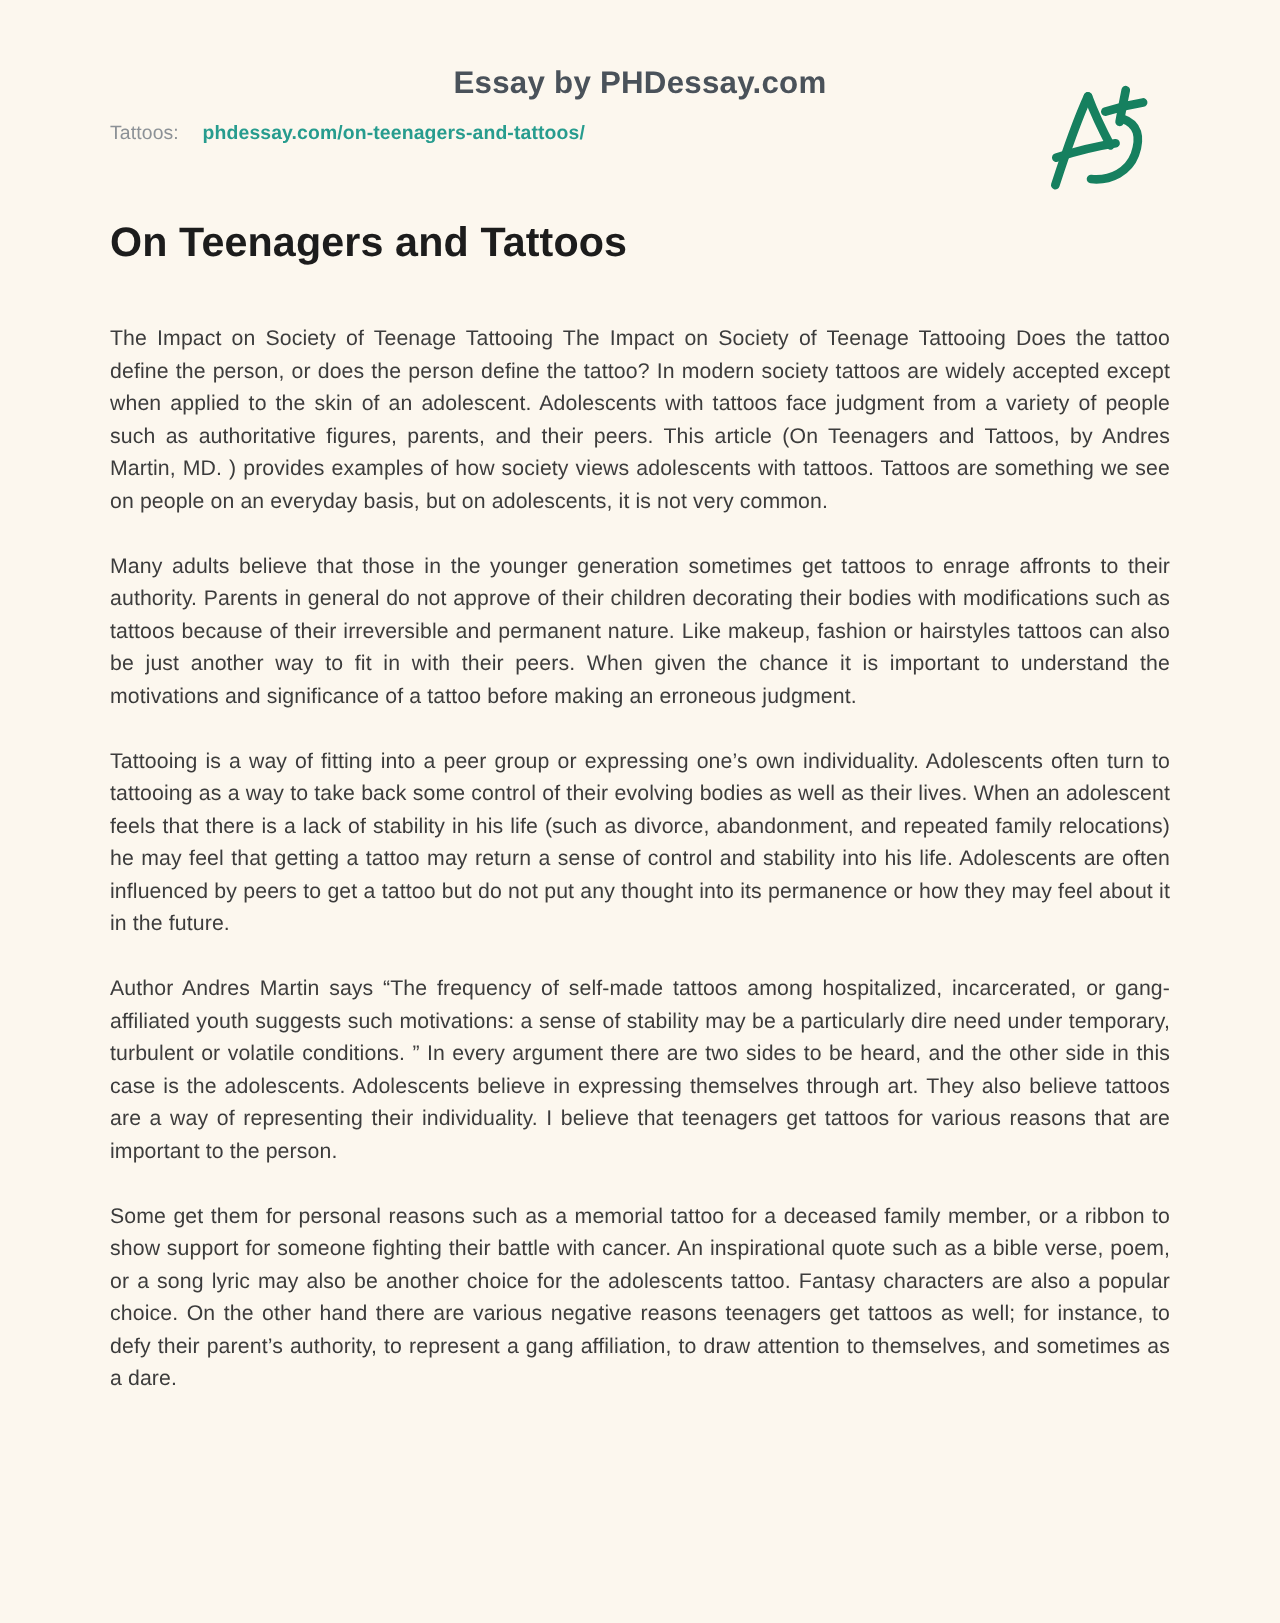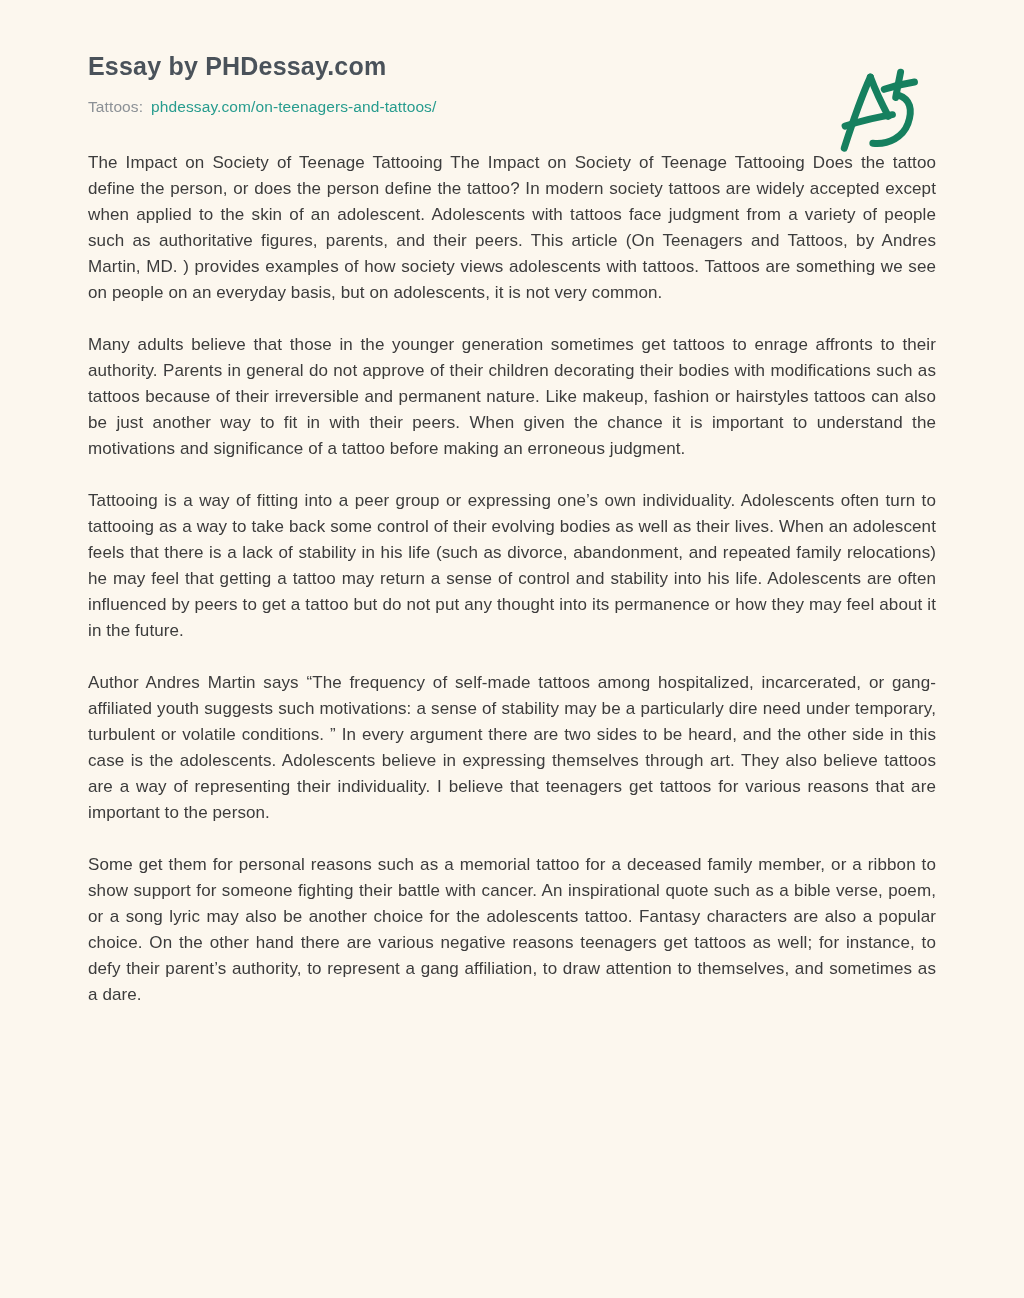--- a/index.html
+++ b/index.html
@@ -26,52 +26,53 @@
     height:1298px;
     padding:0 88px;
   }
   .brand{
     padding-top:52px;
     font-size:25px;
     font-weight:700;
     letter-spacing:0.2px;
     color:var(--brand);
     line-height:1.15;
+    text-align:center;
   }
   .source-row{
     margin-top:17px;
     font-size:15.5px;
     color:var(--muted);
     letter-spacing:0.1px;
   }
   .source-row .source-link{
     color:var(--accent);
-    font-weight:400;
+    font-weight:700;
     text-decoration:none;
-    margin-left:8px;
+    margin-left:19px;
   }
   .logo{
     position:absolute;
     top:58px;
     right:94px;
     width:98px;
     height:110px;
     color:var(--logo);
   }
   .logo svg{width:100%;height:100%;display:block;}
   .title{
     margin:60px 0 0 0;
     font-size:33px;
     font-weight:700;
     letter-spacing:0.1px;
     color:var(--title);
     line-height:1.1;
   }
   .essay{
-    margin-top:34px;
+    margin-top:46px;
   }
   .essay p{
     margin:0 0 26px 0;
     font-size:17px;
     line-height:26px;
     color:var(--body);
     text-align:justify;
     text-justify:inter-word;
     letter-spacing:0.1px;
   }
@@ -97,20 +98,21 @@
       <path d="M16,76 C35,70 54,65 74,62"></path>
 
       <path d="M64,31 C76,27 88,24 101,22"></path>
 
       <path d="M84,10 C82,20 80,30 78,41"></path>
 
       <path d="M50,97 C70,99 87,89 93,73 C99,56 96,43 81,38"></path>
     </svg>
   </div>
 
+  <h1 class="title">On Teenagers and Tattoos</h1>
 
   <div class="essay">
     <p>The Impact on Society of Teenage Tattooing The Impact on Society of Teenage Tattooing Does the tattoo define the person, or does the person define the tattoo? In modern society tattoos are widely accepted except when applied to the skin of an adolescent. Adolescents with tattoos face judgment from a variety of people such as authoritative figures, parents, and their peers. This article (On Teenagers and Tattoos, by Andres Martin, MD. ) provides examples of how society views adolescents with tattoos. Tattoos are something we see on people on an everyday basis, but on adolescents, it is not very common.</p>
     <p>Many adults believe that those in the younger generation sometimes get tattoos to enrage affronts to their authority. Parents in general do not approve of their children decorating their bodies with modifications such as tattoos because of their irreversible and permanent nature. Like makeup, fashion or hairstyles tattoos can also be just another way to fit in with their peers. When given the chance it is important to understand the motivations and significance of a tattoo before making an erroneous judgment.</p>
     <p>Tattooing is a way of fitting into a peer group or expressing one’s own individuality. Adolescents often turn to tattooing as a way to take back some control of their evolving bodies as well as their lives. When an adolescent feels that there is a lack of stability in his life (such as divorce, abandonment, and repeated family relocations) he may feel that getting a tattoo may return a sense of control and stability into his life. Adolescents are often influenced by peers to get a tattoo but do not put any thought into its permanence or how they may feel about it in the future.</p>
     <p>Author Andres Martin says “The frequency of self-made tattoos among hospitalized, incarcerated, or gang-affiliated youth suggests such motivations: a sense of stability may be a particularly dire need under temporary, turbulent or volatile conditions. ” In every argument there are two sides to be heard, and the other side in this case is the adolescents. Adolescents believe in expressing themselves through art. They also believe tattoos are a way of representing their individuality. I believe that teenagers get tattoos for various reasons that are important to the person.</p>
     <p>Some get them for personal reasons such as a memorial tattoo for a deceased family member, or a ribbon to show support for someone fighting their battle with cancer. An inspirational quote such as a bible verse, poem, or a song lyric may also be another choice for the adolescents tattoo. Fantasy characters are also a popular choice. On the other hand there are various negative reasons teenagers get tattoos as well; for instance, to defy their parent’s authority, to represent a gang affiliation, to draw attention to themselves, and sometimes as a dare.</p>
   </div>
 
 </div>

